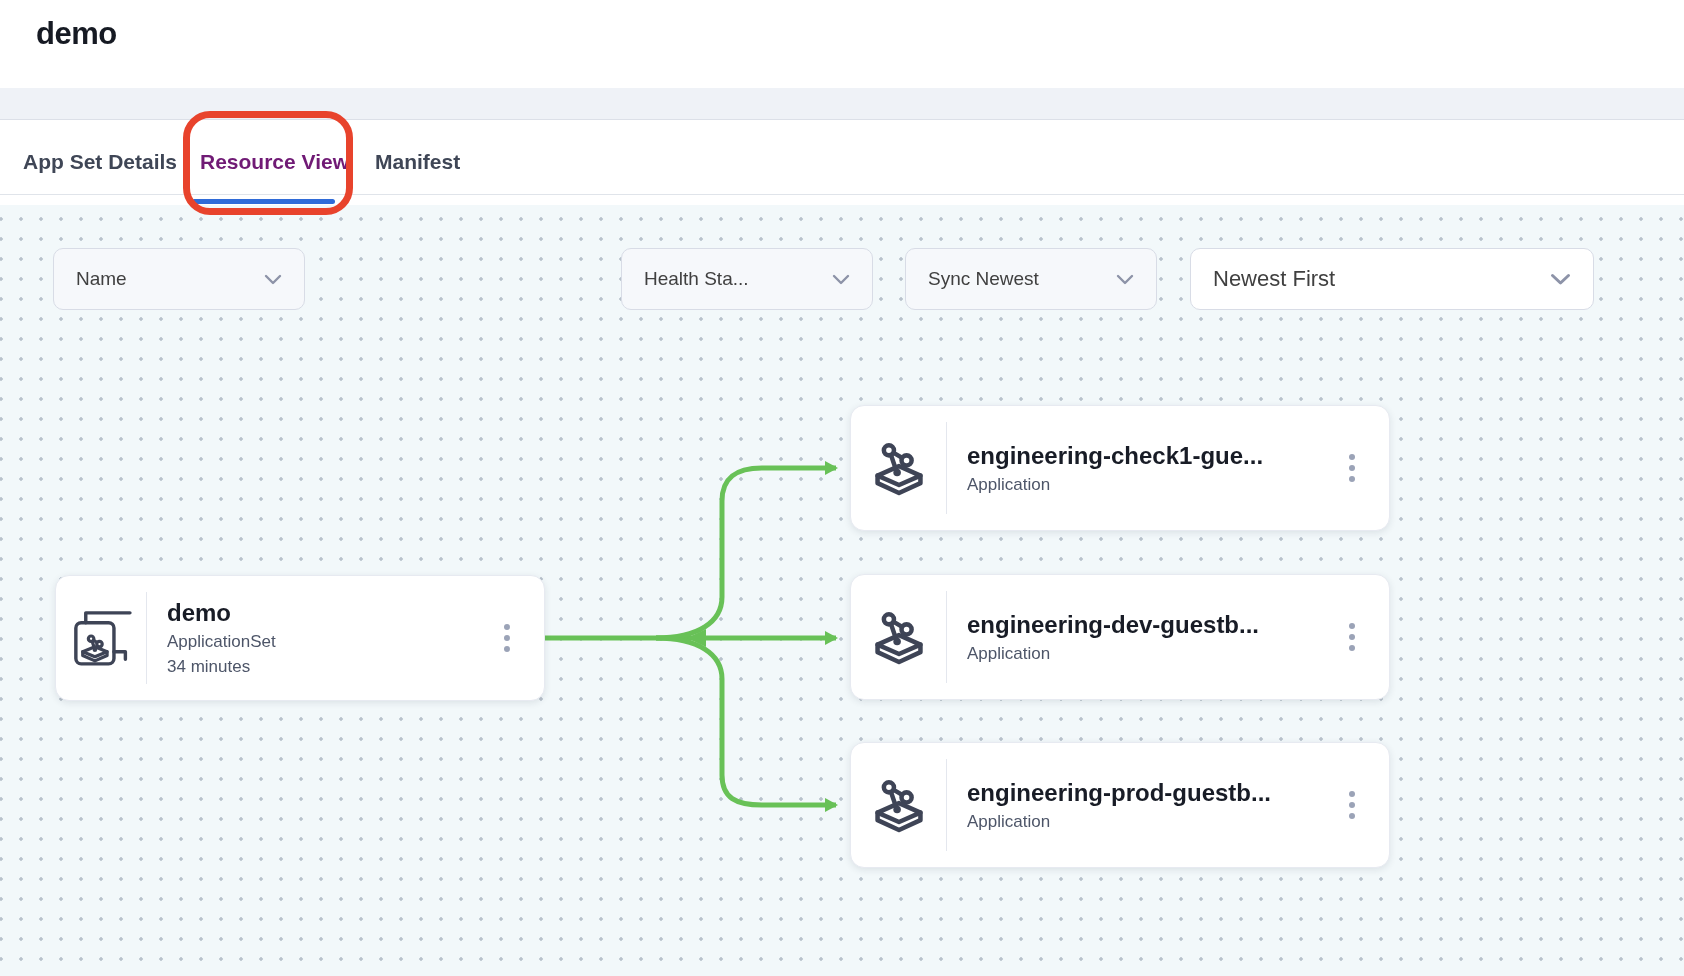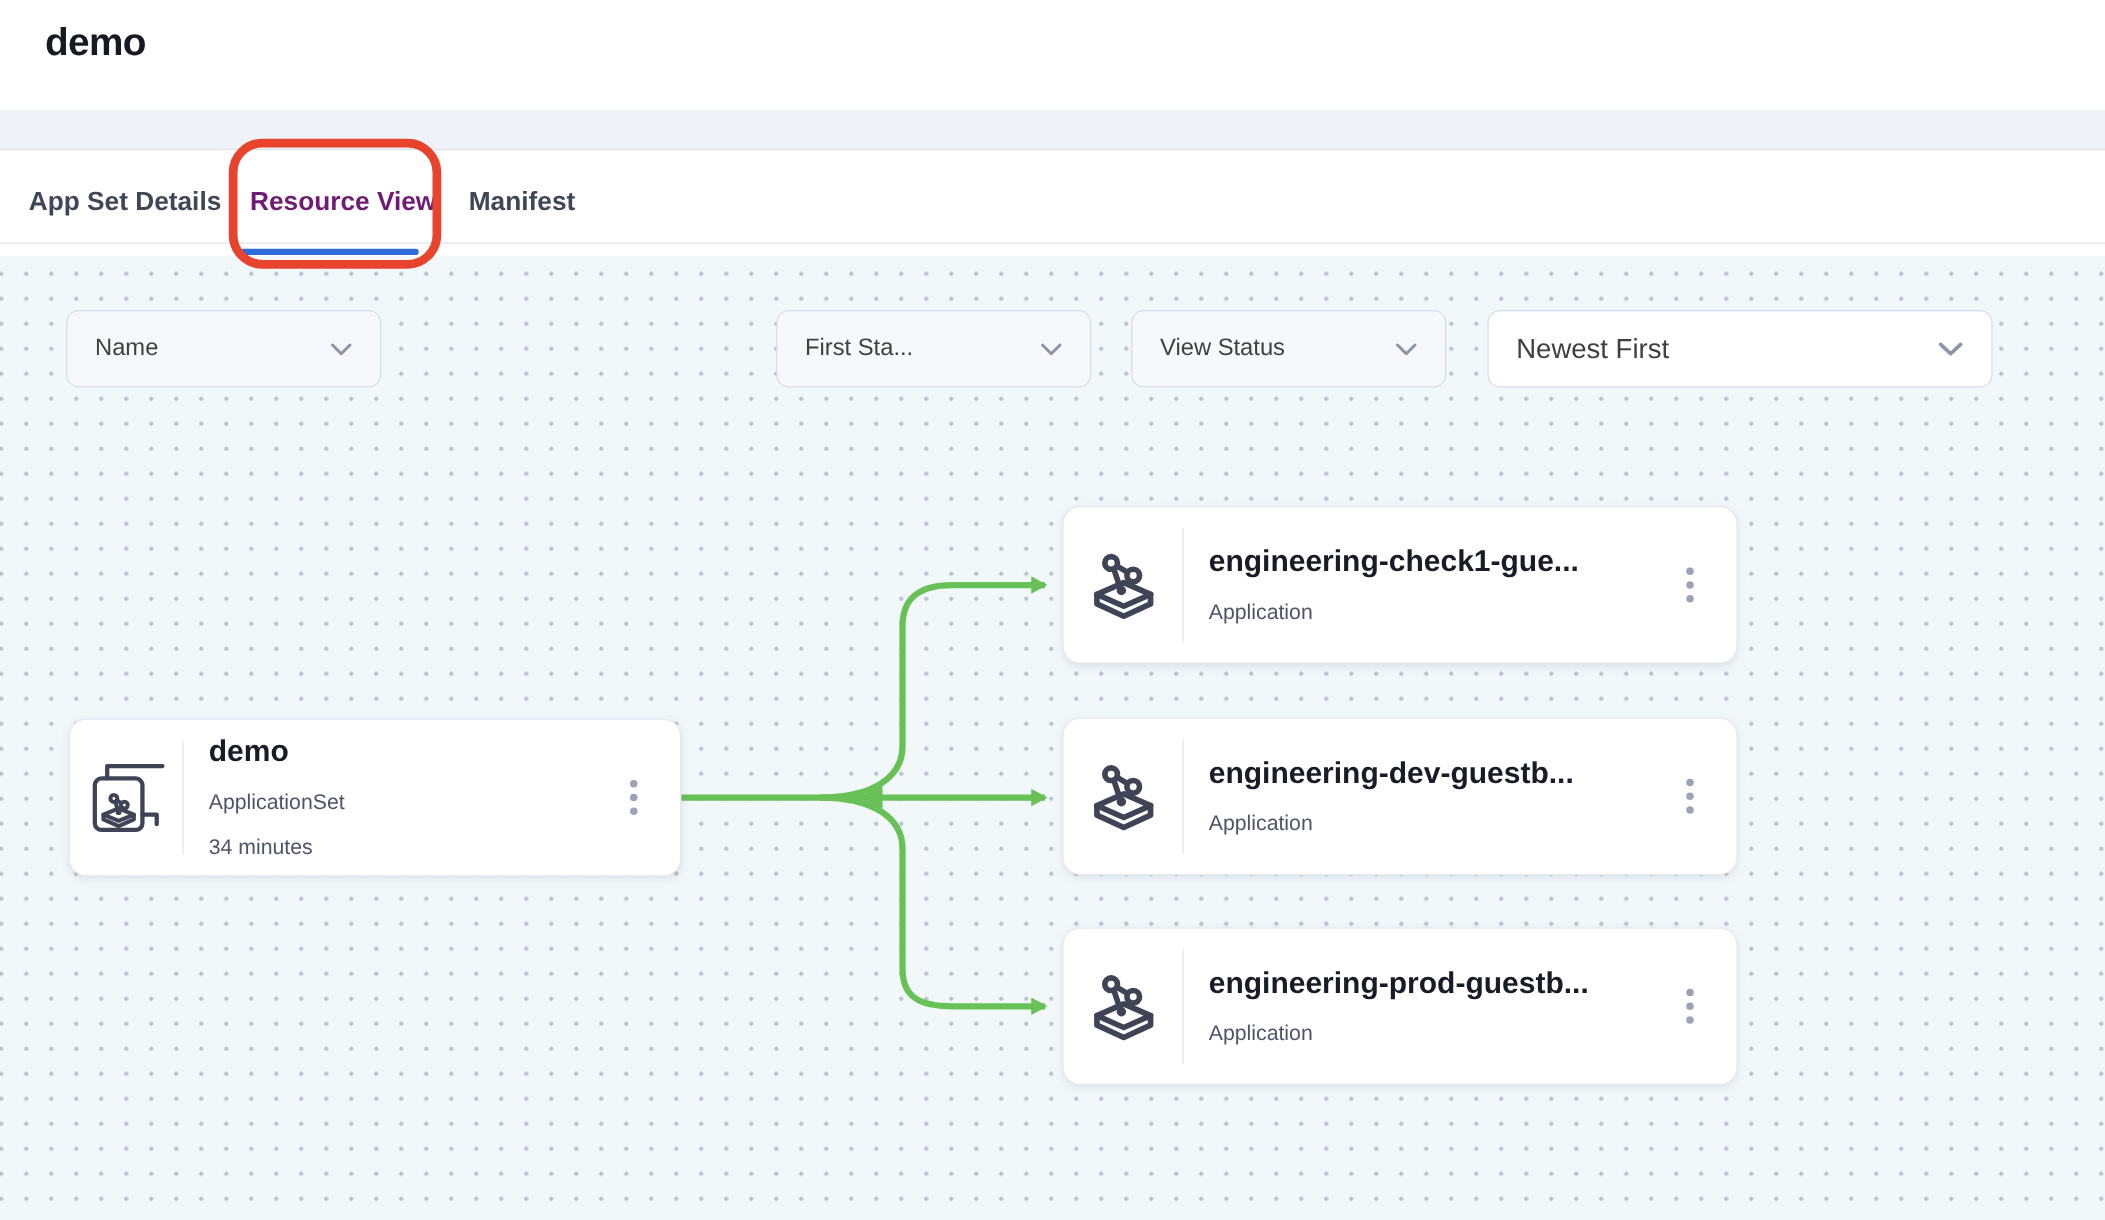--- a/index.html
+++ b/index.html
@@ -58,21 +58,21 @@
   #edges .edge{ fill:none; stroke:var(--edge-color); stroke-width:5; }
   #edges .arrowhead{ fill:var(--edge-color); stroke:none; }
 
   
   .node{ position:absolute; height:126px; background:#fff; border:1px solid var(--card-border);
     border-radius:14px; box-shadow:0 2px 7px rgba(25,35,60,.10); display:flex;
     align-items:center; cursor:pointer; }
   .node .icon-area{ display:flex; align-items:center; justify-content:center; flex:0 0 auto; }
   .node .divider{ width:1px; height:92px; background:#e4e7ee; flex:0 0 auto; }
   .node .text{ display:flex; flex-direction:column; justify-content:flex-end;
-    padding-left:20px; gap:16px; min-width:0; }
+    padding-left:20px; gap:5px; min-width:0; }
   .node .title{ font-size:24px; font-weight:600; color:#181c26; white-space:nowrap; }
   .node .sub{ font-size:17px; color:var(--ink-gray); }
   .kebab{ margin-left:auto; margin-right:26px; padding:6px 8px; display:flex;
     flex-direction:column; gap:5px; align-items:center; cursor:pointer; background:none; border:none; }
   .kebab .dot{ width:6px; height:6px; border-radius:50%; background:#9ba3b7; }
   .stroke-icon{ stroke:var(--icon-ink); fill:none; stroke-linecap:round; stroke-linejoin:round; }
 </style>
 </head>
 <body>
 
@@ -96,29 +96,29 @@
 
     <div class="filter" style="left:53px;width:252px">
       <span class="lbl">Name</span>
       <span class="chev">
         <svg width="18" height="11" viewBox="0 0 18 11">
             <path d="M2 2 L9 9 L16 2" fill="none" stroke="#8d93a8" stroke-width="2.4" stroke-linecap="round" stroke-linejoin="round"></path>
           </svg>
       </span>
     </div>
     <div class="filter" style="left:621px;width:252px">
-      <span class="lbl">First Sta...</span>
+      <span class="lbl">Health Sta...</span>
       <span class="chev">
         <svg width="18" height="11" viewBox="0 0 18 11">
             <path d="M2 2 L9 9 L16 2" fill="none" stroke="#8d93a8" stroke-width="2.4" stroke-linecap="round" stroke-linejoin="round"></path>
           </svg>
       </span>
     </div>
     <div class="filter" style="left:905px;width:252px">
-      <span class="lbl">View Status</span>
+      <span class="lbl">Sync Newest</span>
       <span class="chev">
         <svg width="18" height="11" viewBox="0 0 18 11">
             <path d="M2 2 L9 9 L16 2" fill="none" stroke="#8d93a8" stroke-width="2.4" stroke-linecap="round" stroke-linejoin="round"></path>
           </svg>
       </span>
     </div>
     <div class="filter sort" style="left:1190px;width:404px">
       <span class="lbl">Newest First</span>
       <span class="chev">
         <svg width="21" height="13" viewBox="0 0 21 13">

